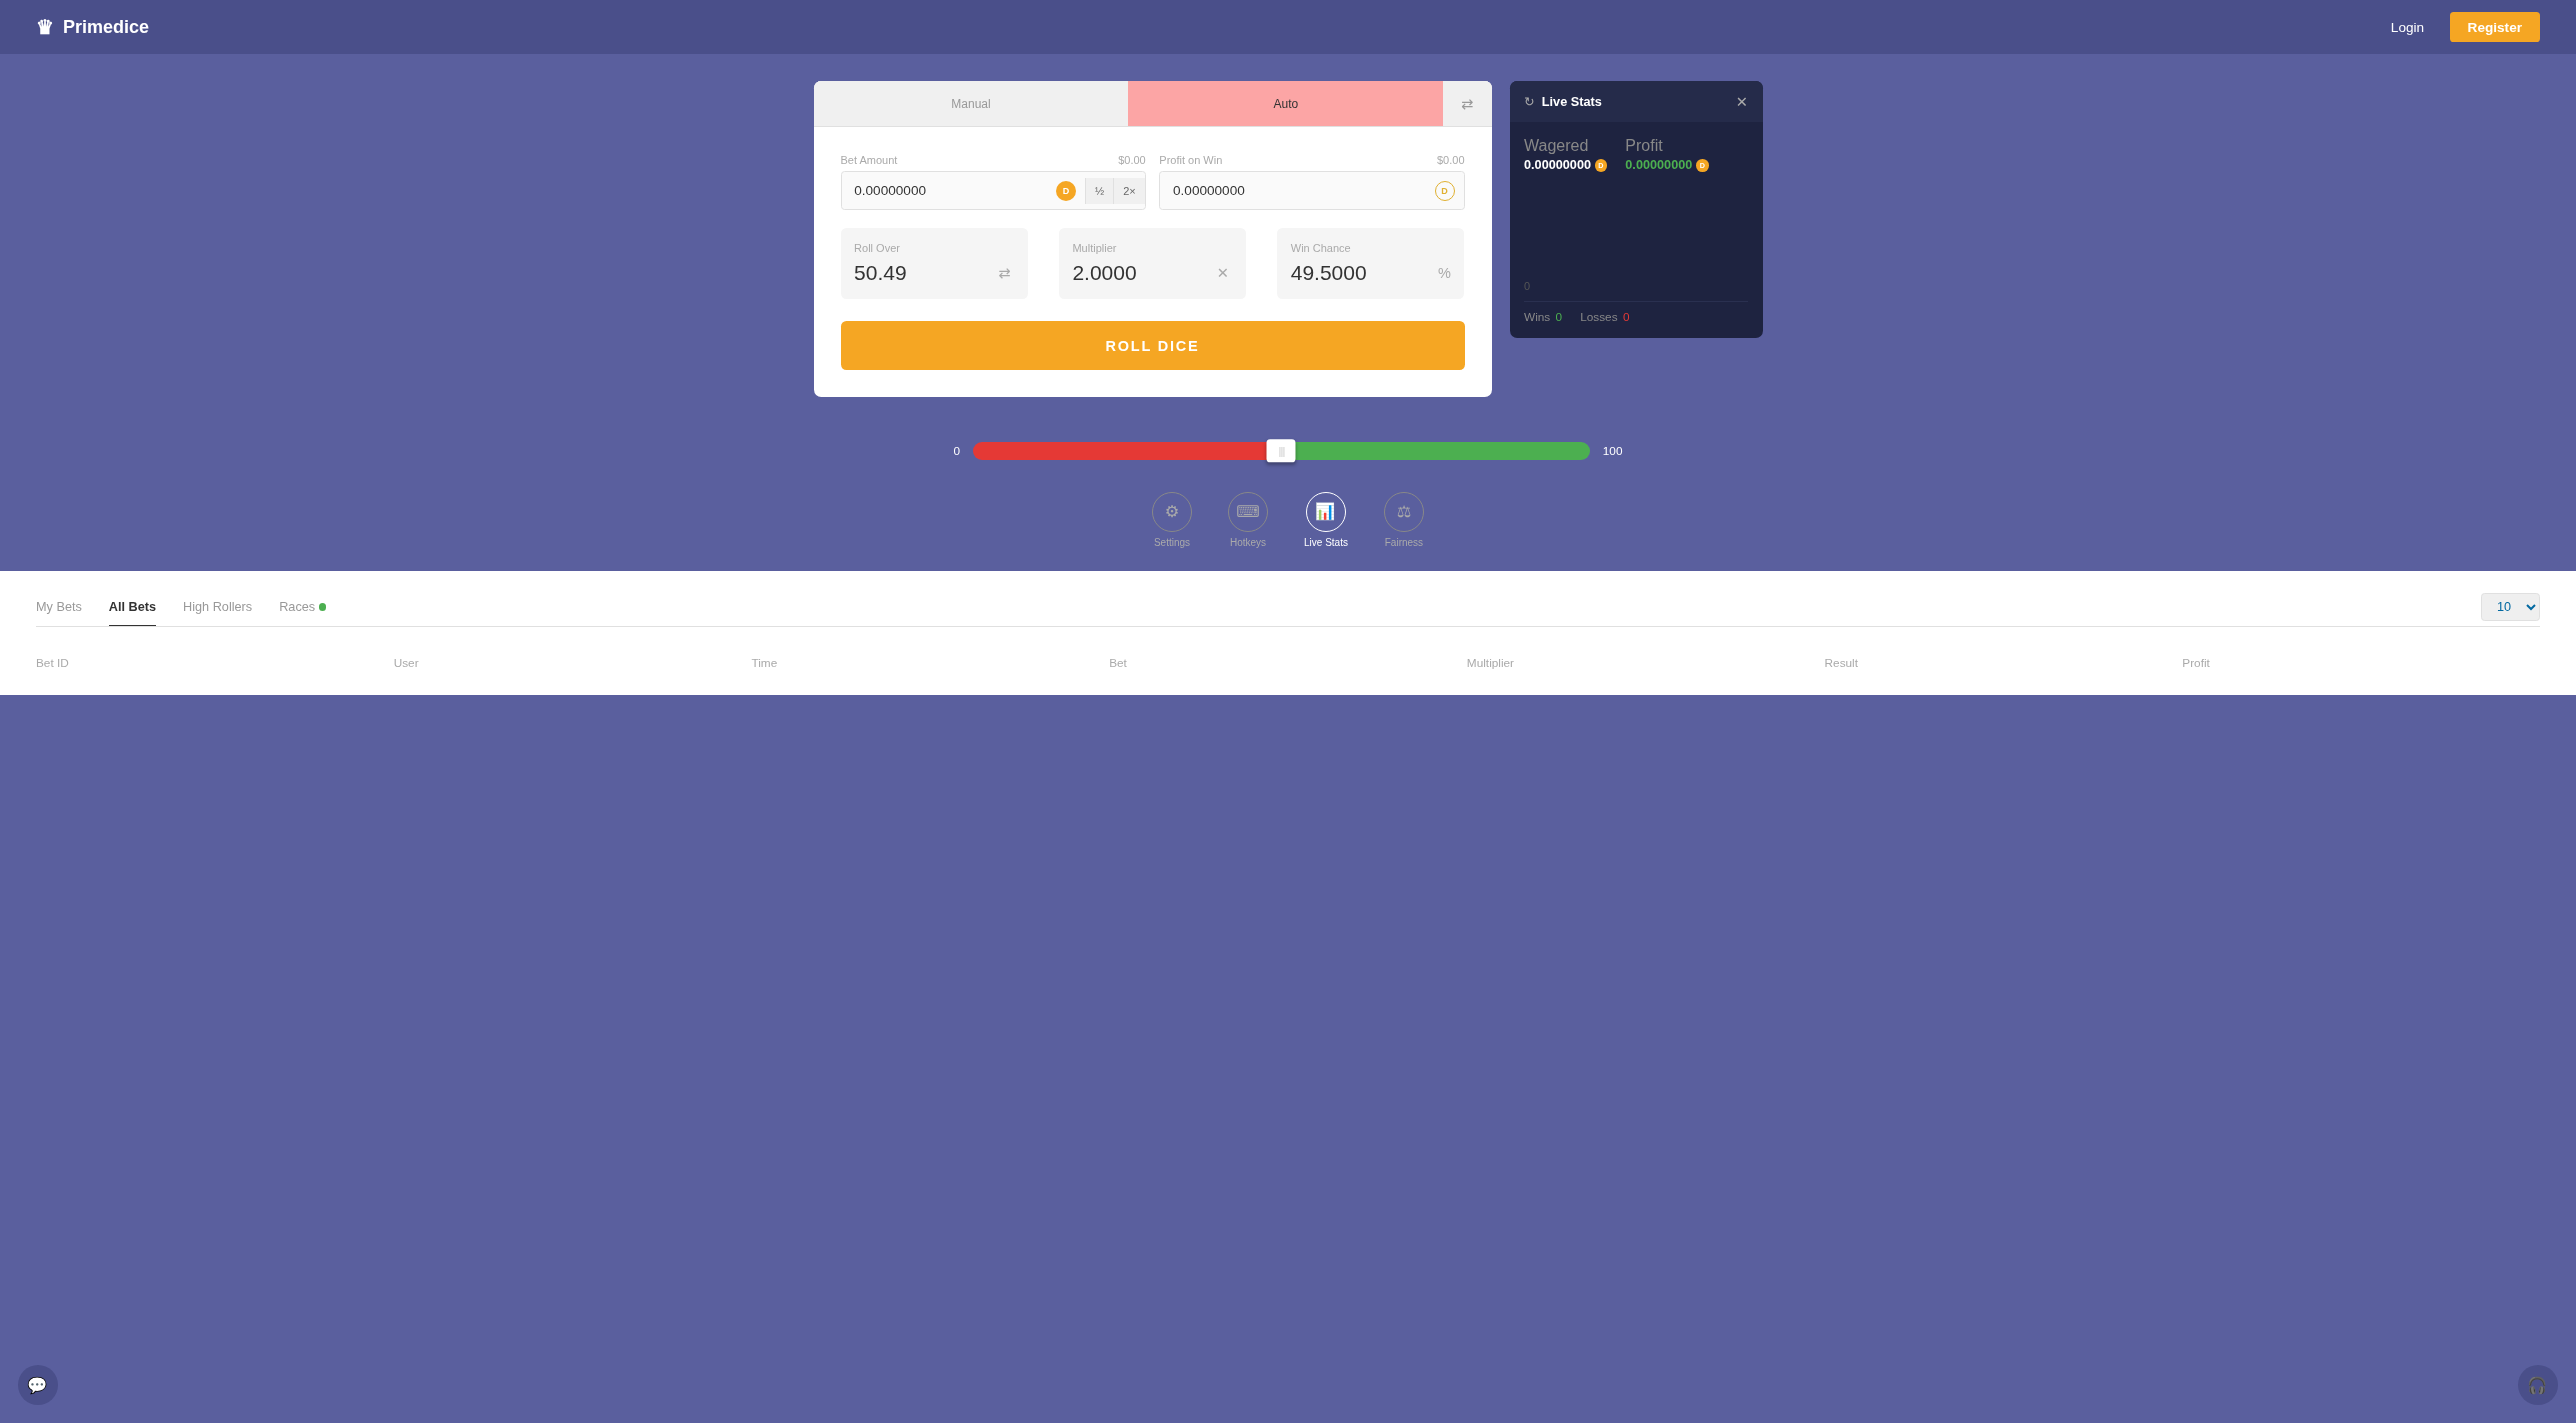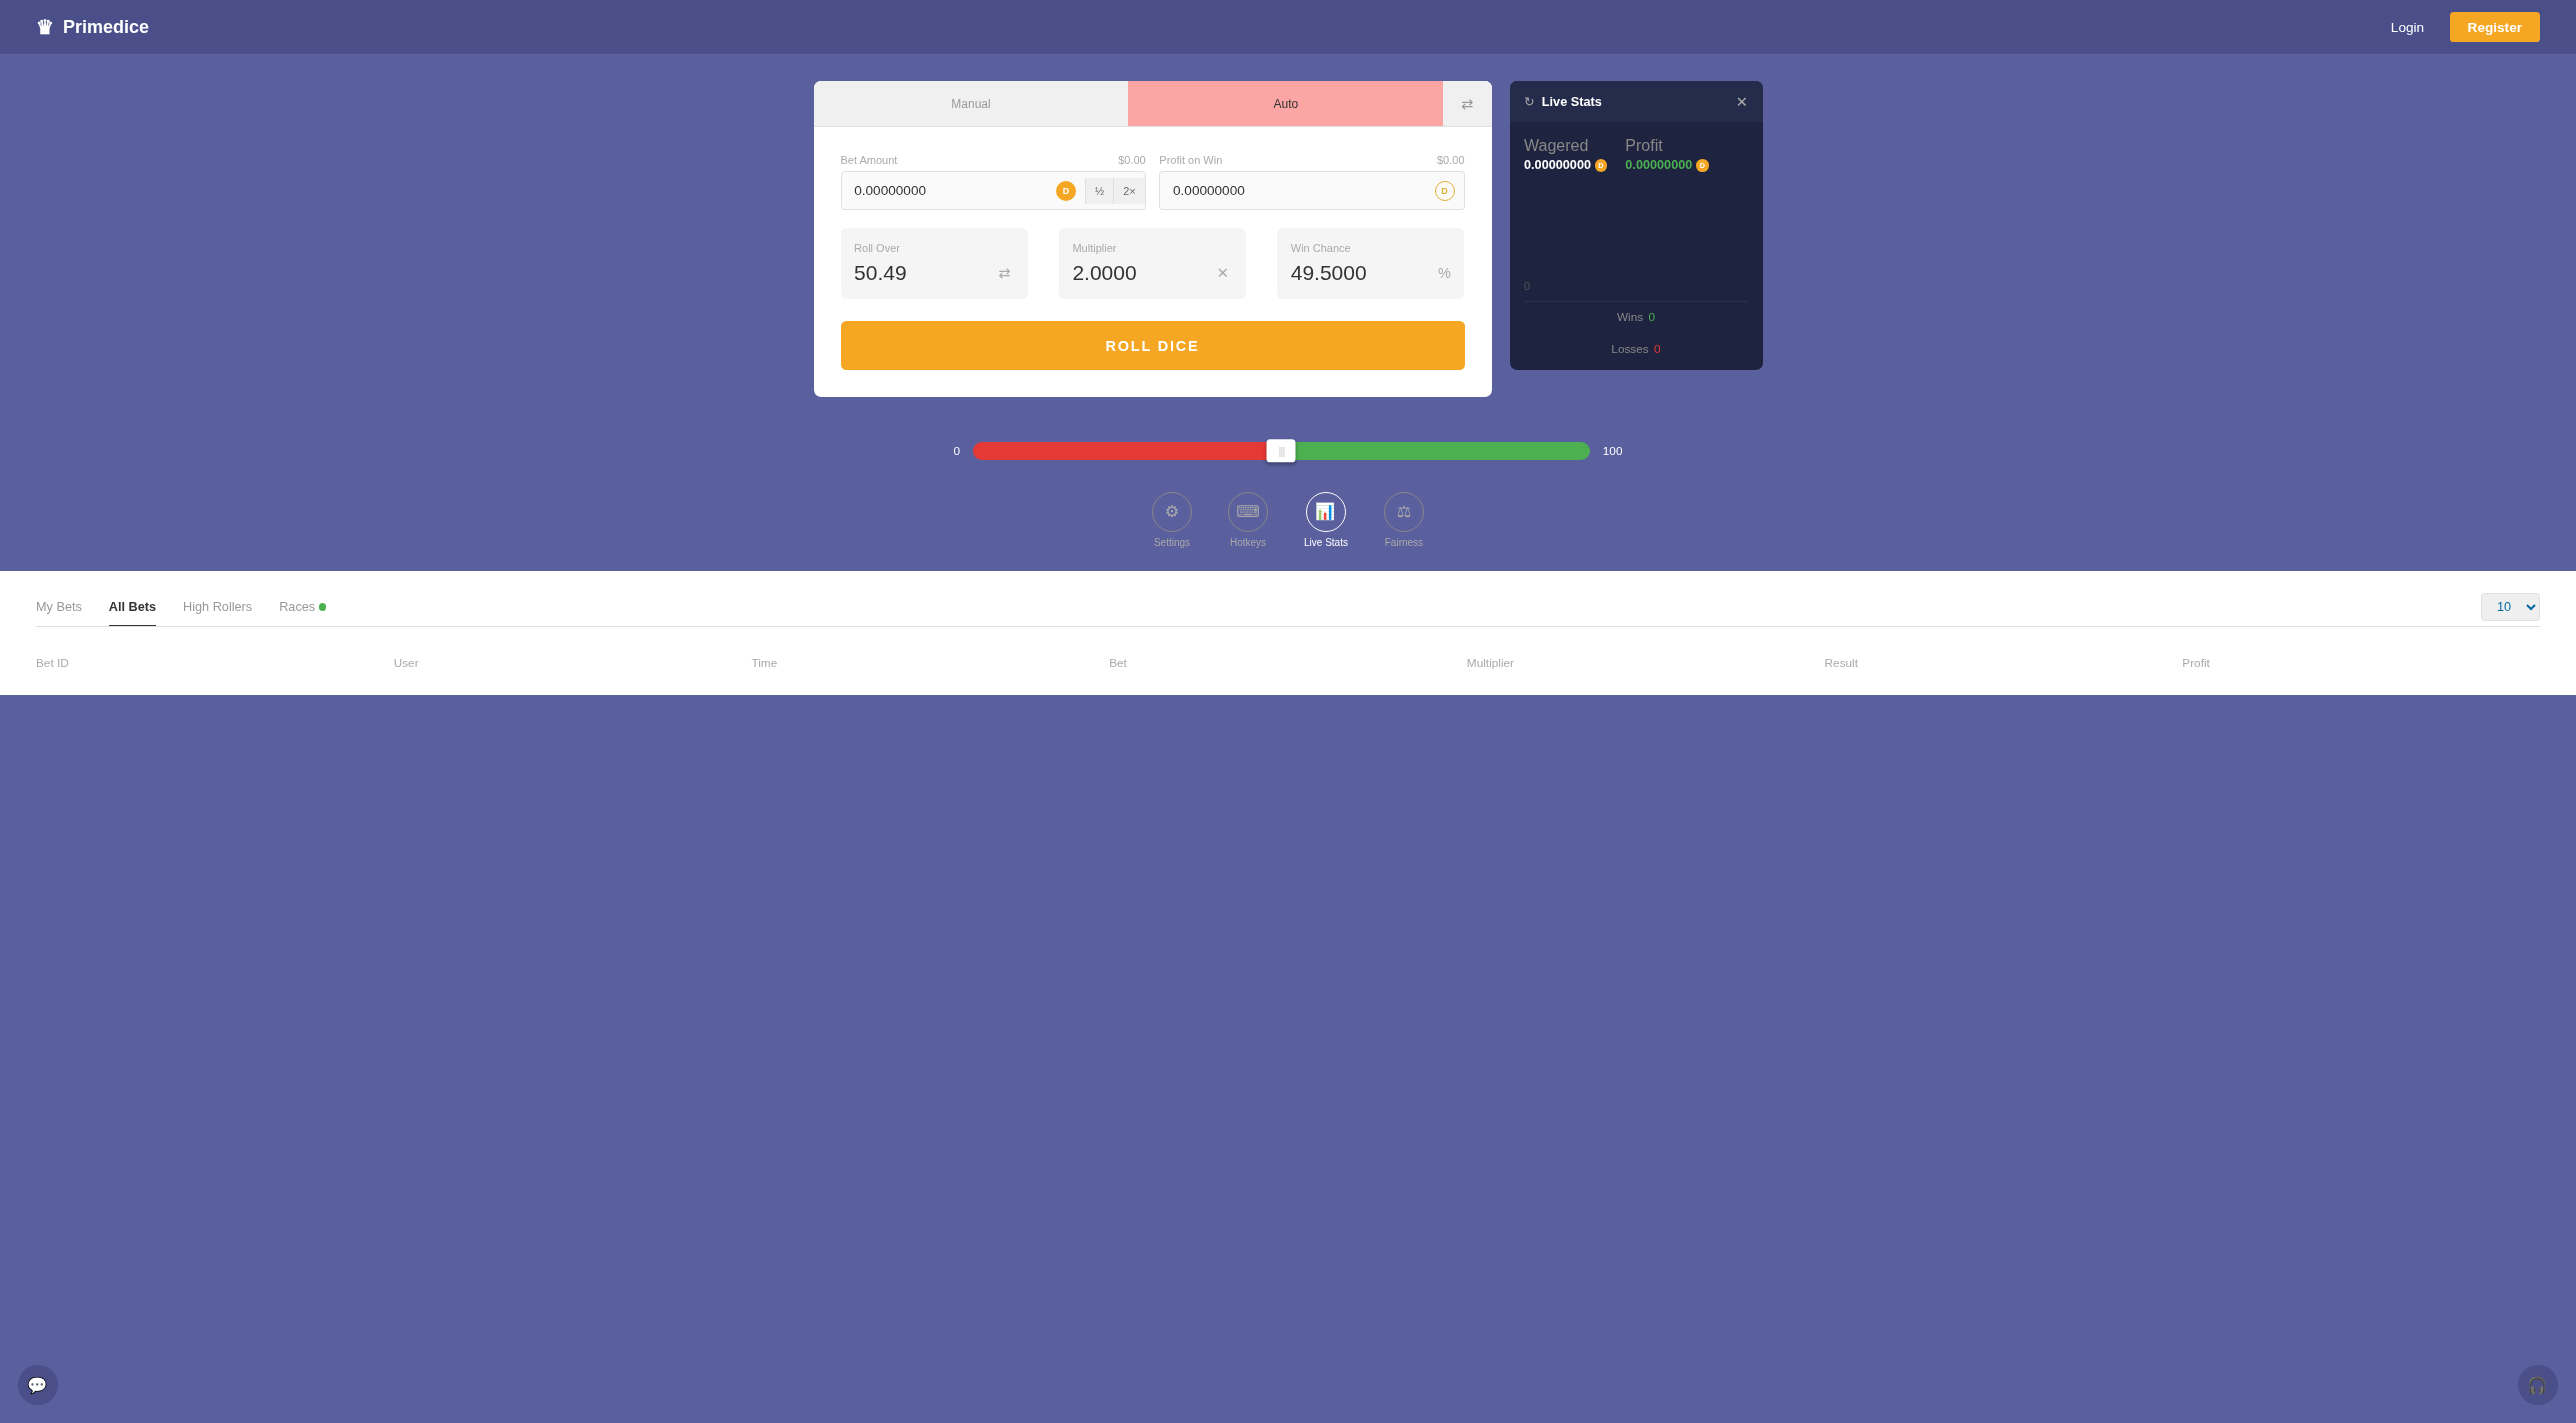--- a/index.html
+++ b/index.html
@@ -261,21 +261,20 @@
       left: 0;
       color: #555;
       font-size: 11px;
     }
     .wins-losses {
       display: flex;
       gap: 18px;
       align-items: center;
       padding-top: 7.2px;
       border-top: 0.9px solid #2a3050;
-      flex-direction: column;
     }
     .wl-item { display: flex; align-items: center; gap: 5.4px; }
     .wl-label { color: #888; font-size: 11.8px; }
     .wl-value { font-size: 11.8px; color: #555; }
     .wl-value.green { color: #4caf50; }
     .wl-value.red { color: #e53935; }
 
     
     .slider-area {
       display: flex;

